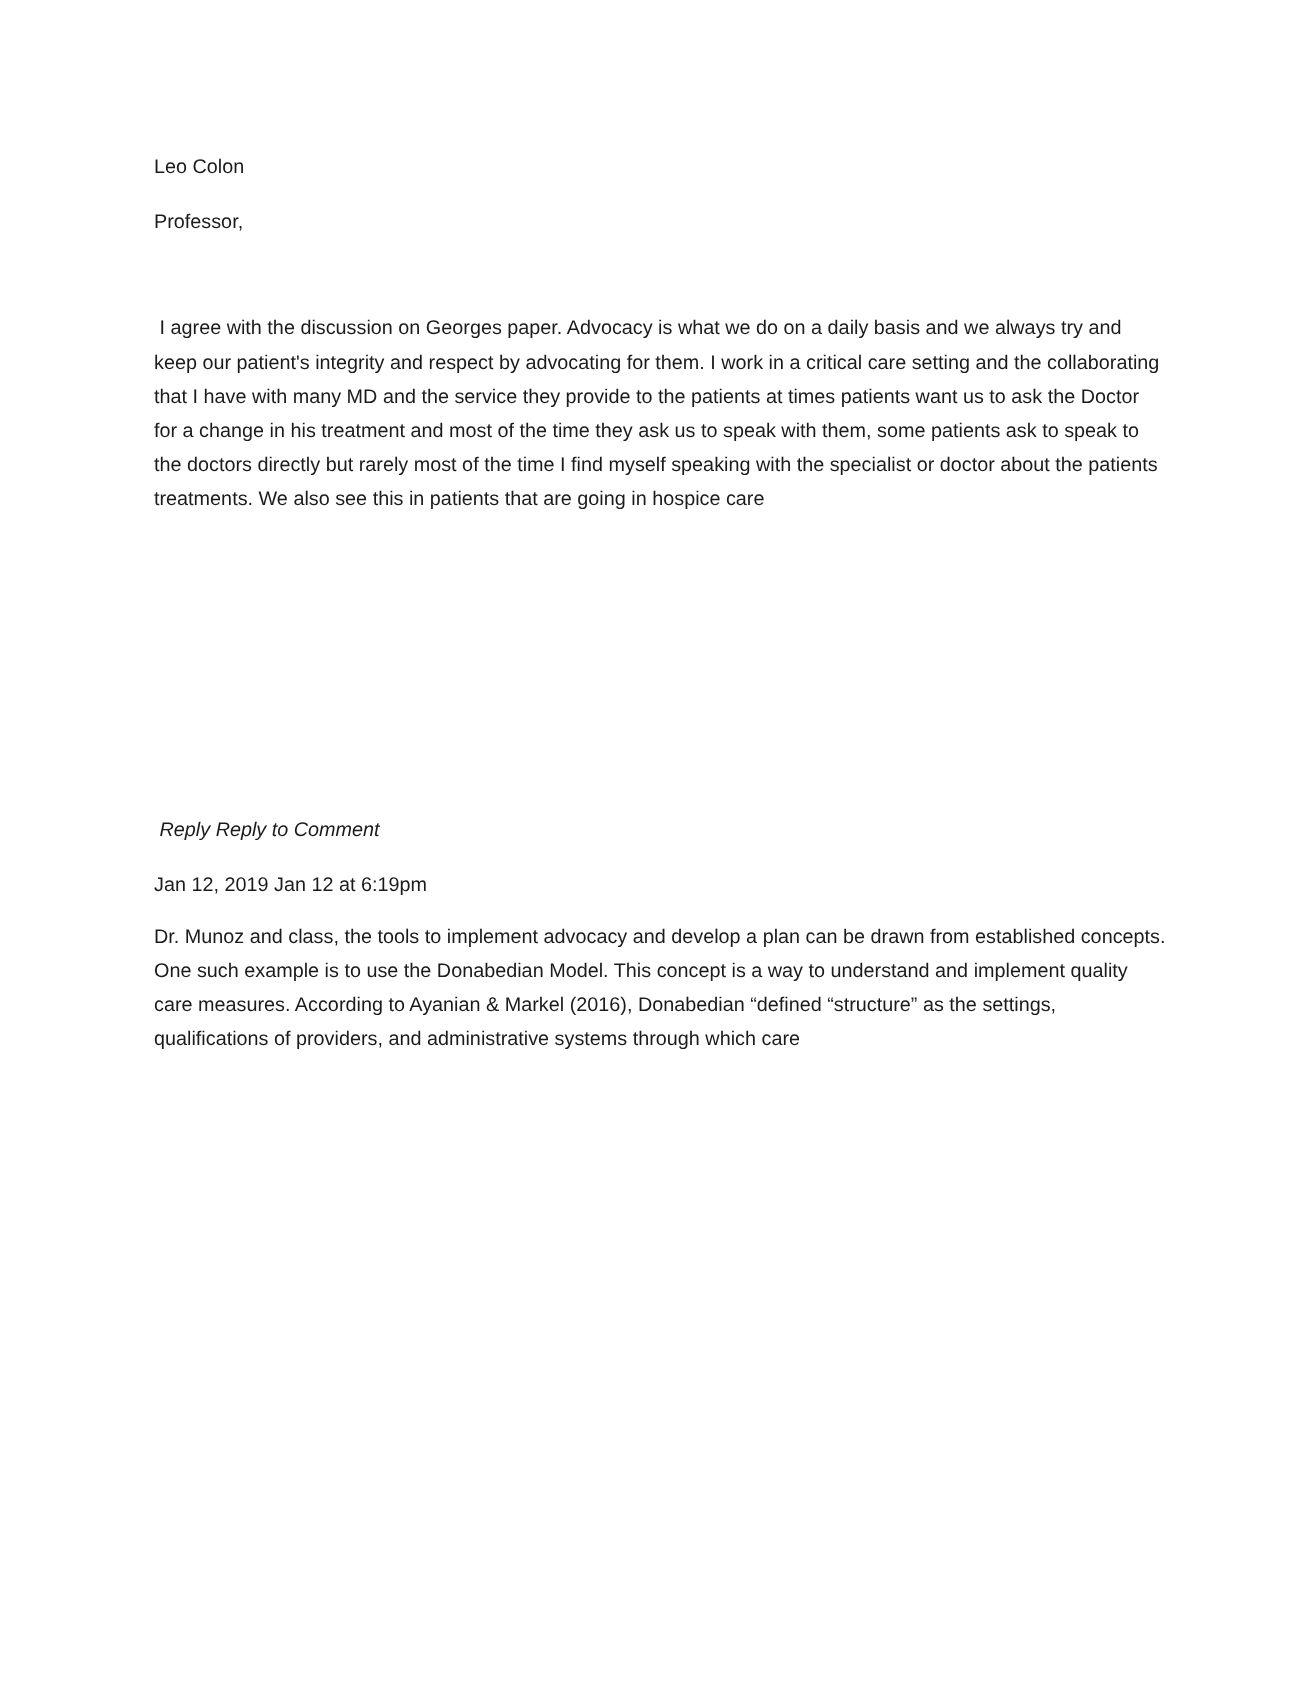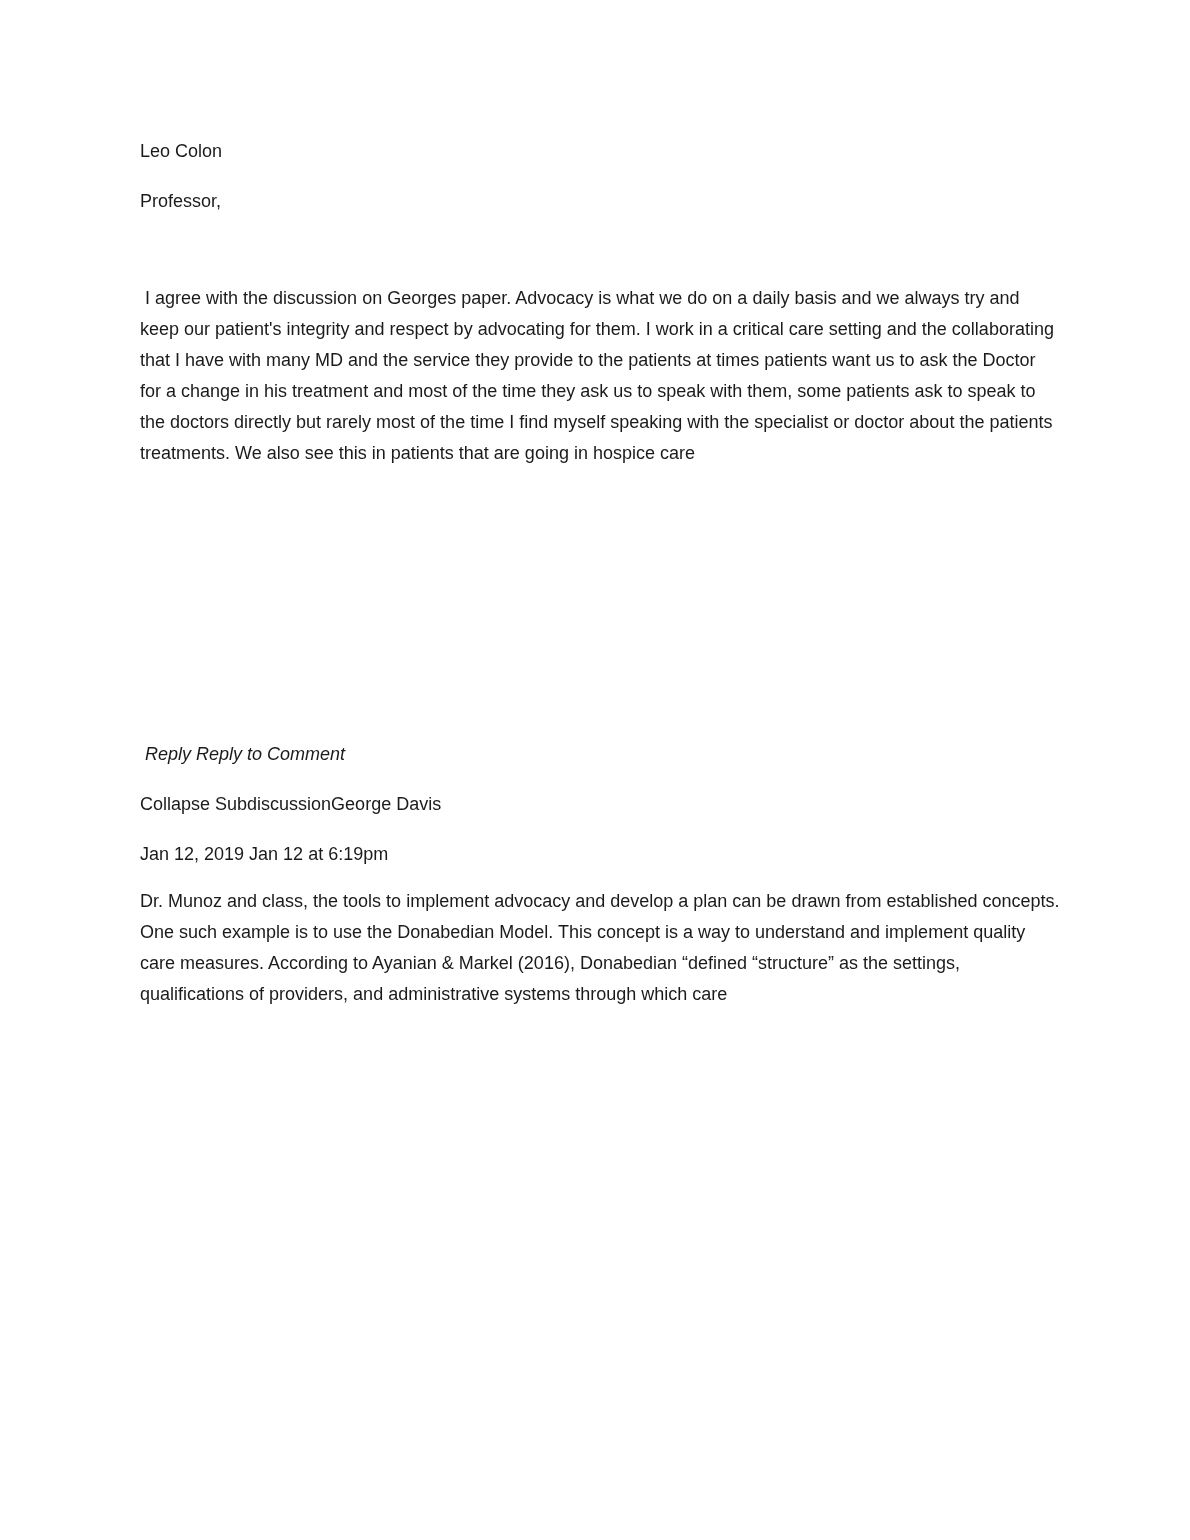--- a/index.html
+++ b/index.html
@@ -39,20 +39,19 @@
   <p>Leo Colon</p>
 
 
   <p class="mt19">Professor,</p>
 
   <p class="mt66"> I agree with the discussion on Georges paper. Advocacy is what we do on a daily basis and we always try and keep our patient's integrity and respect by advocating for them. I work in a critical care setting and the collaborating that I have with many MD and the service they provide to the patients at times patients want us to ask the Doctor for a change in his treatment and most of the time they ask us to speak with them, some patients ask to speak to the doctors directly but rarely most of the time I find myself speaking with the specialist or doctor about the patients treatments. We also see this in patients that are going in hospice care</p>
 
 
   <p class="mt270"> Reply Reply to Comment</p>
 
-  <p class="mt19">Collapse SubdiscussionGeorge Davis</p>
 
 
   <p class="mt19">Jan 12, 2019 Jan 12 at 6:19pm</p>
 
   <p class="mt16">Dr. Munoz and class, the tools to implement advocacy and develop a plan can be drawn from established concepts. One such example is to use the Donabedian Model. This concept is a way to understand and implement quality care measures. According to Ayanian &amp; Markel (2016), Donabedian “defined “structure” as the settings, qualifications of providers, and administrative systems through which care</p>
 
 </div>
 
 </body></html>

